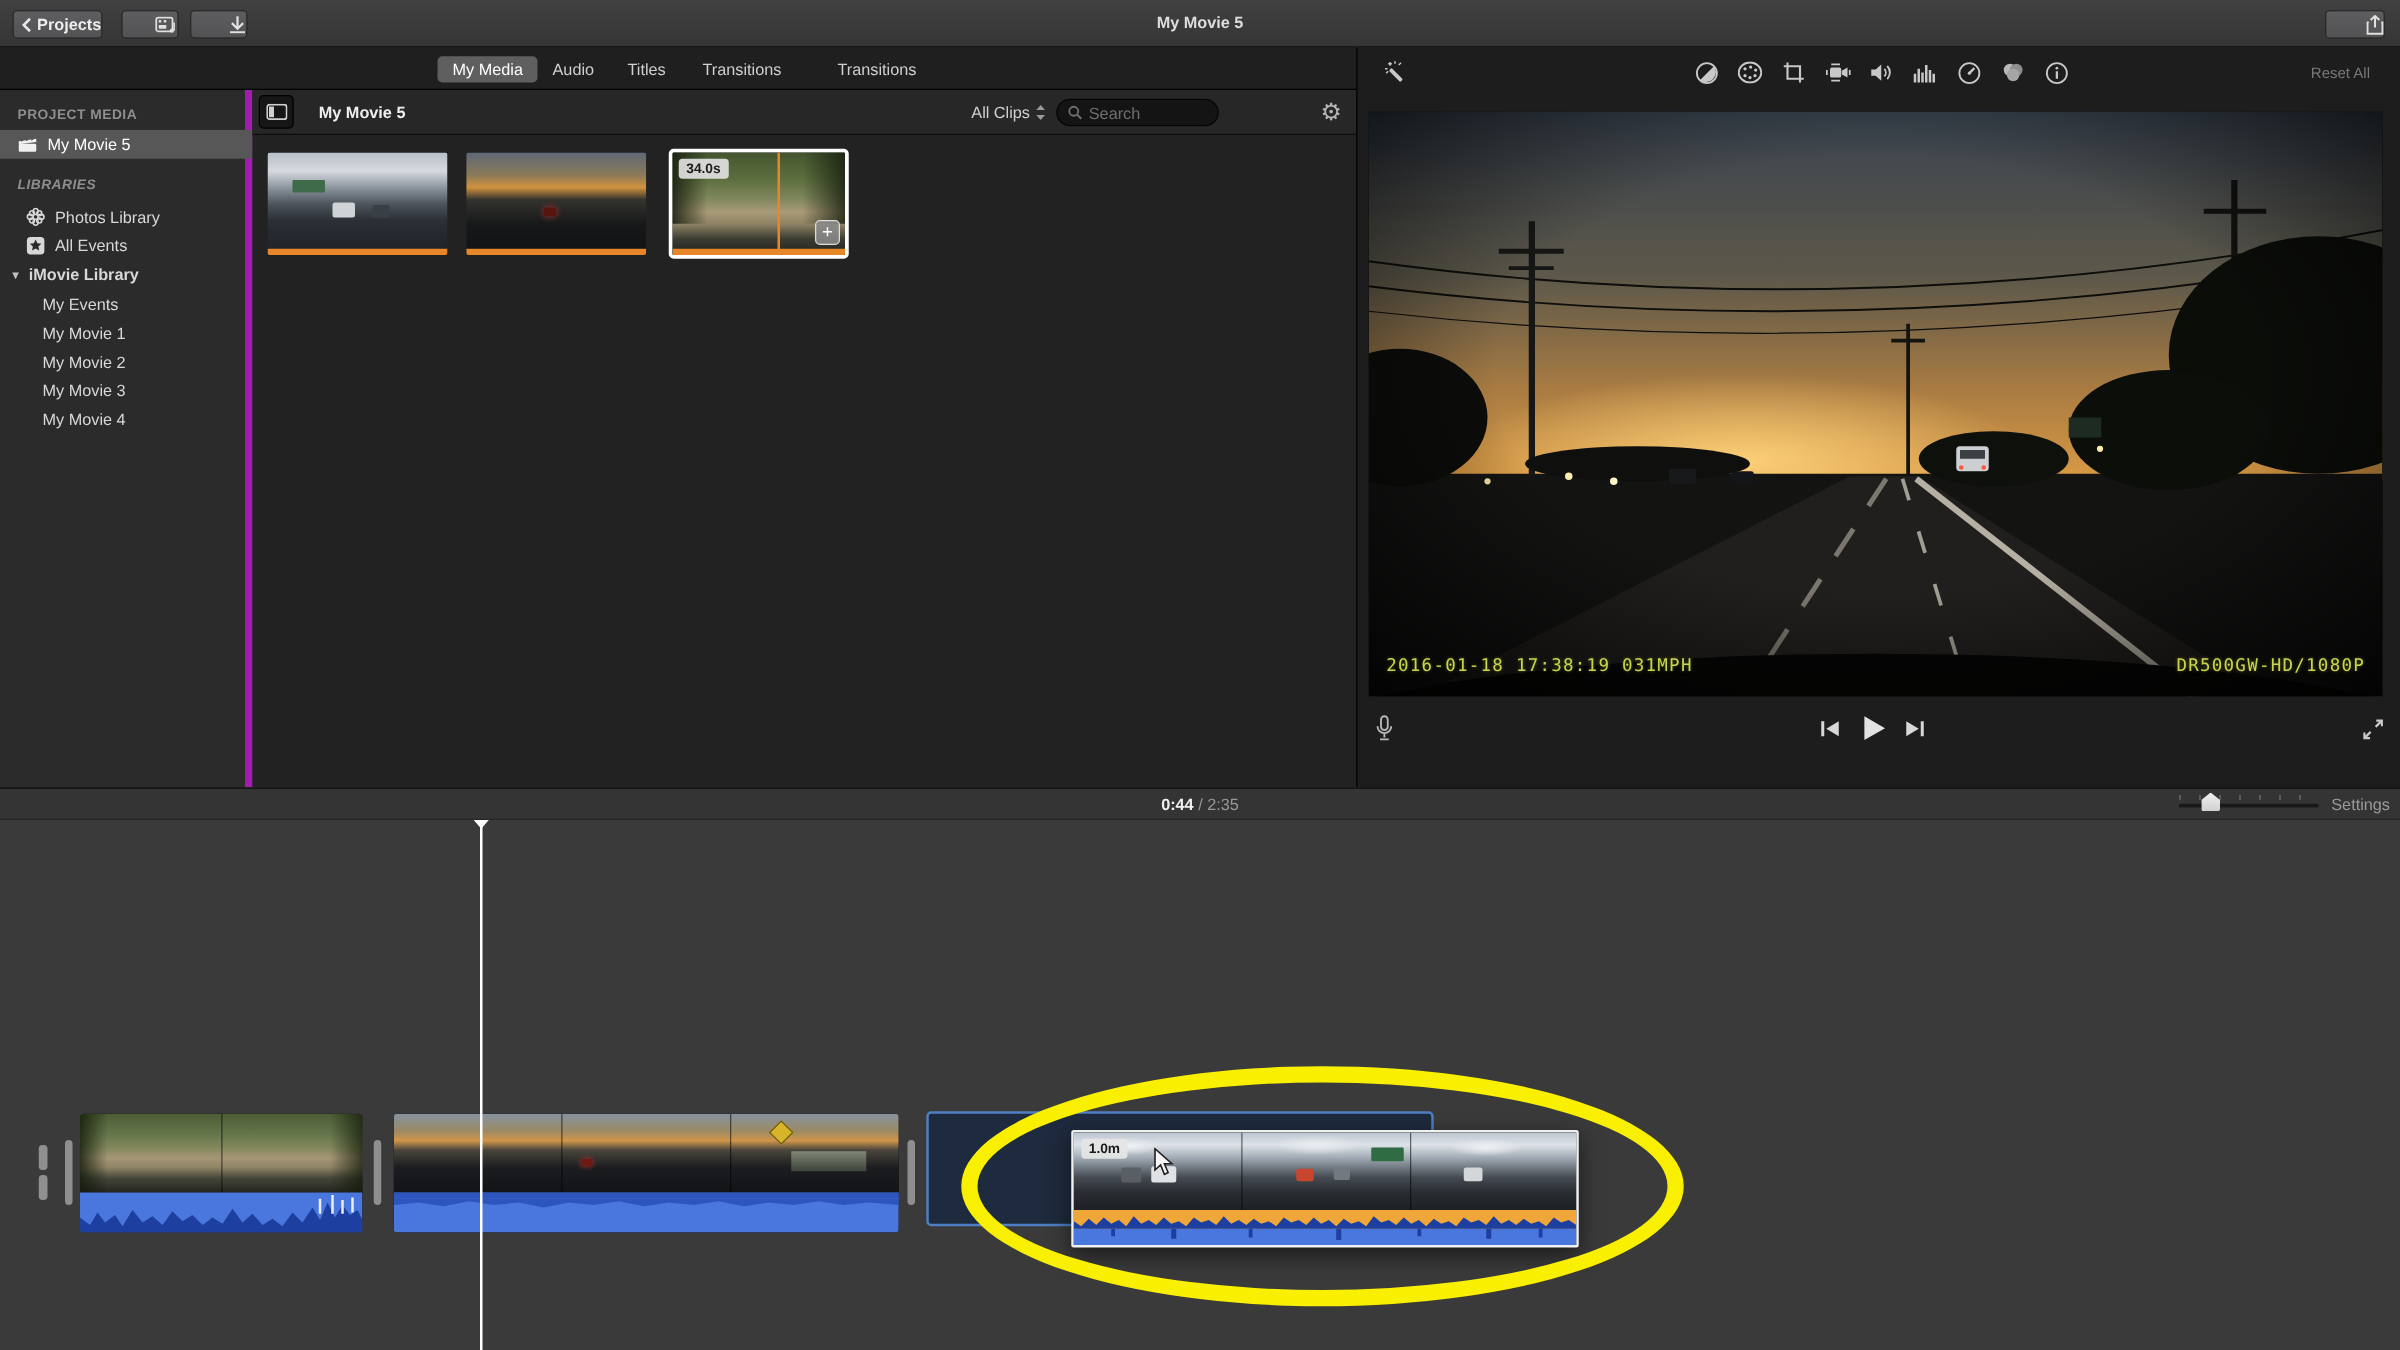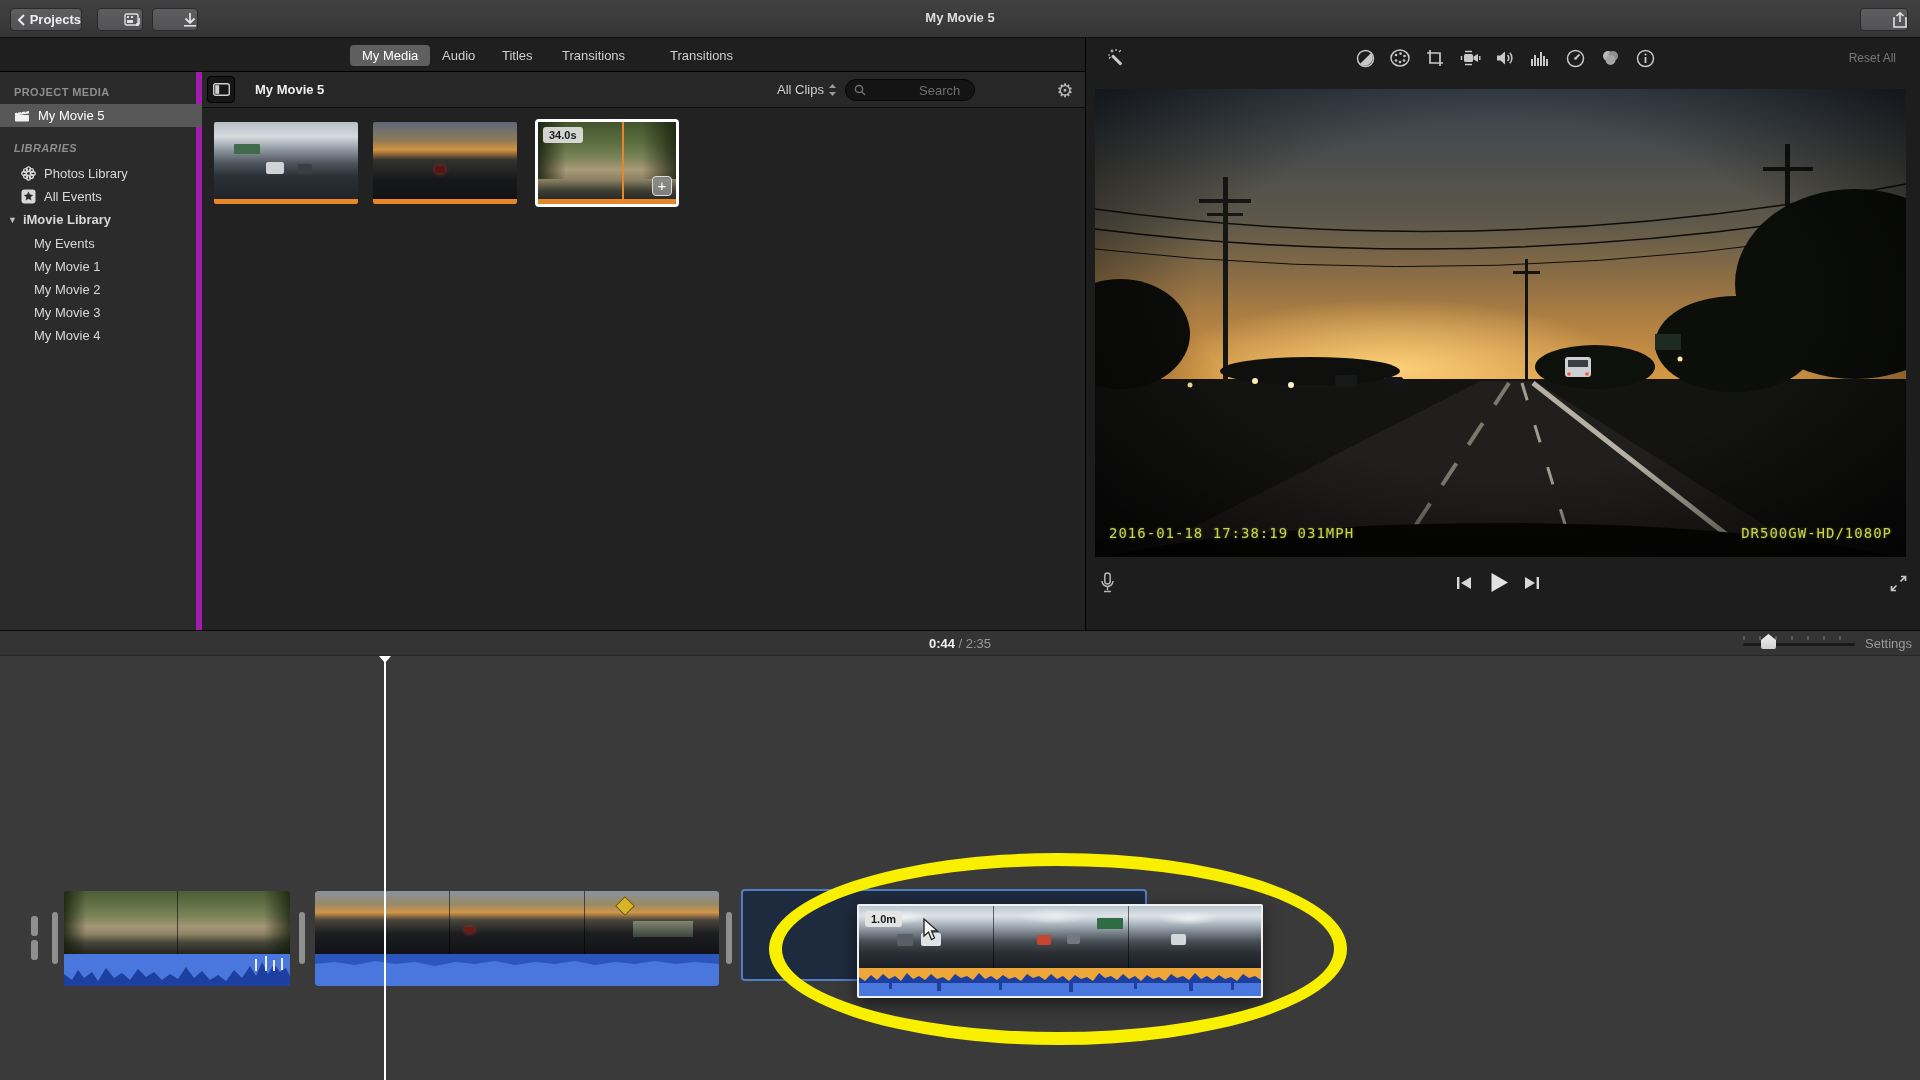--- a/index.html
+++ b/index.html
@@ -29,21 +29,21 @@
   .side-icon { display:inline-flex; width:16px; height:16px; margin-right:8px; align-items:center; justify-content:center; }
 
   .browser { position:absolute; left:202px; top:72px; width:883px; height:558px; background:#222; }
   .browser-header { position:absolute; left:0; top:0; width:883px; height:36px; background:#272727; border-bottom:1px solid #0c0c0c; }
   .panel-toggle { position:absolute; left:5px; top:4px; width:28px; height:27px; background:#161616; border:1px solid #000; border-radius:4px;
     display:flex; align-items:center; justify-content:center; }
   .browser-title { position:absolute; left:53px; top:10px; color:#efefef; font-size:13px; font-weight:bold; }
   .filter { position:absolute; right:248px; top:10px; color:#cfcfcf; font-size:13px; display:flex; align-items:center; gap:4px; }
   .searchbox { position:absolute; right:110px; top:7px; width:130px; height:22px; background:#141414; border:1px solid #050505;
     border-radius:11px; display:flex; align-items:center; padding:0 8px; gap:5px; }
-  .searchbox input { background:transparent; border:none; outline:none; color:#bbb; font-size:13px; width:90px; font-family:"Liberation Sans",sans-serif;margin-left:48px; }
+  .searchbox input { background:transparent; border:none; outline:none; color:#bbb; font-size:13px; width:90px; font-family:"Liberation Sans",sans-serif; }
   .searchbox input::placeholder { color:#6f6f6f; }
   .gearbtn { position:absolute; right:8px; top:7px; width:24px; height:24px; color:#b5b5b5; font-size:19px; line-height:24px; text-align:center; }
 
   .clip-thumb { position:absolute; top:50px; width:144px; height:82px; border-radius:2px; overflow:hidden; }
   .thumb-art { position:absolute; inset:0; }
   .thumb-orange { position:absolute; left:0; right:0; bottom:0; height:5px; background:#e8872a; }
   .clip-thumb.selected { border:3px solid #fff; border-radius:4px; height:88px; top:47px; }
   .dur-badge { position:absolute; left:5px; top:5px; background:rgba(225,225,225,.92); color:#1c1c1c; font-size:11px; font-weight:bold;
     padding:2px 6px; border-radius:3px; z-index:3; }
   .skimmer { position:absolute; top:0; bottom:0; width:2px; background:#e8872a; z-index:2; }

